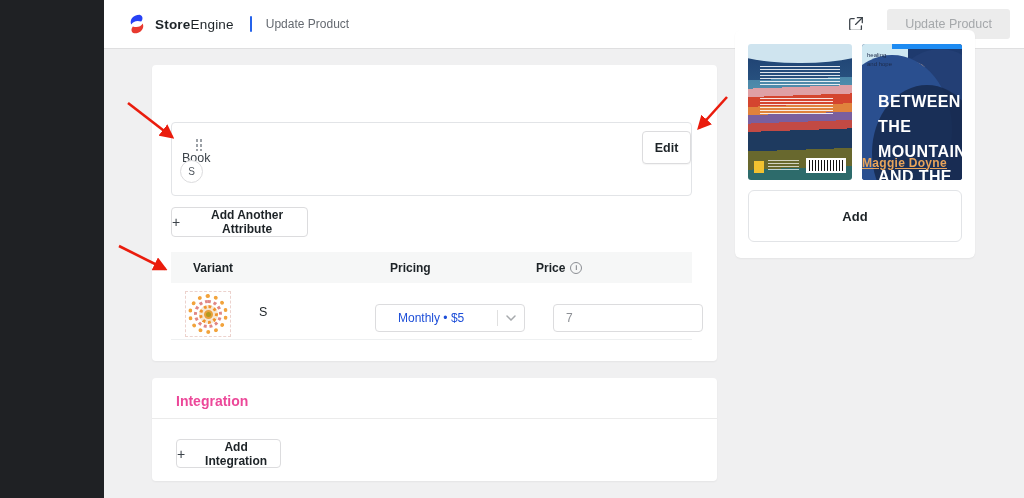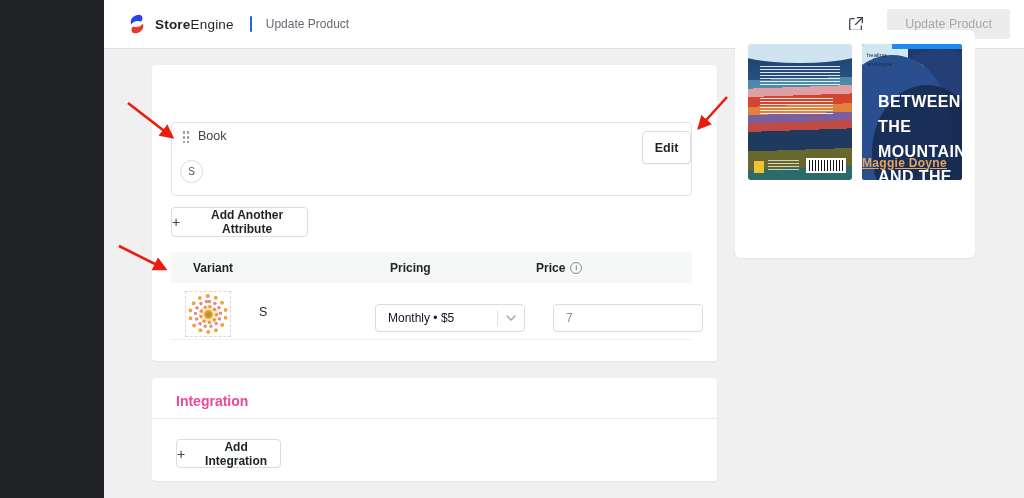--- a/index.html
+++ b/index.html
@@ -35,21 +35,21 @@
   .tabs .rule { position:absolute; left:0; right:0; top:39px; height:1px; background:#ebebeb; }
   .tab { position:absolute; top:10px; font-size:12.5px; cursor:pointer; }
   .tab-variants { left:20px; color:#1d2327; font-weight:700; }
   .tab-linked { left:72px; color:#787c82; }
   .tab-underline { position:absolute; left:17px; top:37px; width:40px; height:3px; background:#2196f3; border-radius:2px; }
   .annot-rect { position:absolute; left:16px; top:14px; width:52px; height:20px; border:2px solid #ea1c0d; }
 
   
   .attr-box { position:absolute; left:19px; top:57px; width:521px; height:74px;
               border:1px solid #e2e4e7; border-radius:4px; }
-  .attr-head { position:absolute; left:10px; top:6px; display:flex; align-items:flex-end; }
+  .attr-head { position:absolute; left:10px; top:15px; display:flex; align-items:flex-end;flex-direction:column; }
   .drag-handle { width:8px; height:13px; margin-right:8px; cursor:grab;
                  background-image:radial-gradient(circle, #9ca1a7 1.2px, transparent 1.3px);
                  background-size:4px 5px; }
   .attr-name { font-size:12.5px; color:#3c434a; }
   .value-chip { position:absolute; left:8px; top:37px; width:23px; height:23px; border:1px solid #dcdcde;
                 border-radius:50%; background:#fff; display:flex; align-items:center; justify-content:center;
                 font-size:10px; color:#50575e; }
   .edit-btn { position:absolute; right:0px; top:8px; width:49px; height:33px; background:#fff;
               border:1px solid #dcdcde; border-radius:4px; font-size:12.5px; font-weight:700; color:#1d2327;
               box-shadow:0 1px 1px rgba(0,0,0,.04); cursor:pointer; }
@@ -73,21 +73,21 @@
   .mandala { width:40px; height:40px; border-radius:50%; border:4px dotted #f2a33c;
              display:flex; align-items:center; justify-content:center; }
   .mandala .r2 { width:28px; height:28px; border-radius:50%; border:3px dotted #e08784;
                  display:flex; align-items:center; justify-content:center; }
   .mandala .r3 { width:19px; height:19px; border-radius:50%; border:3px dotted #f0932b; background:#f6e7d2;
                  display:flex; align-items:center; justify-content:center; }
   .mandala .core { width:9px; height:9px; border-radius:50%; background:#b09a1e; border:2px solid #e8a03c; }
   .vrow-name { position:absolute; left:88px; top:22px; font-size:12.5px; color:#1d2327; }
   .select-box { position:absolute; left:204px; top:21px; width:150px; height:28px; border:1px solid #dcdcde;
                 border-radius:4px; background:#fff; display:flex; align-items:center; cursor:pointer; }
-  .select-box .sel-text { font-size:12px; color:#0f172a; margin-left:12px; flex:1; }
+  .select-box .sel-text { font-size:12px; color:#1d4ed8; margin-left:22px; flex:1; }
   .select-box .sel-sep { width:1px; height:16px; background:#e0e0e0; }
   .select-box .sel-caret { width:26px; display:flex; align-items:center; justify-content:center; }
   .price-input { position:absolute; left:382px; top:21px; width:150px; height:28px; border:1px solid #dcdcde;
                  border-radius:4px; font-size:12px; color:#8c8f94; padding:0 12px; outline:none;
                  font-family:"Liberation Sans", sans-serif; }
 
   
   .int-title { position:absolute; left:24px; top:15px; font-size:14px; font-weight:700; color:#ec4899; }
   .int-rule { position:absolute; left:0; right:0; top:40px; height:1px; background:#ebebeb; }
   .add-int-btn { position:absolute; left:24px; top:61px; width:105px; height:29px; }
@@ -243,20 +243,21 @@
         </div>
         <div class="title">
           <div>BETWEEN</div>
           <div>THE</div>
           <div>MOUNTAIN</div>
           <div>AND THE SKY</div>
         </div>
         <div class="author">Maggie Doyne</div>
       </div>
     </div>
+    <button class="gallery-add-btn">Add</button>
   </div>
 
   <svg class="annot-svg" viewBox="0 0 1024 498">
     <defs>
       <marker id="ah" viewBox="0 0 10 10" refX="8" refY="5" markerWidth="5.5" markerHeight="5.5" orient="auto-start-reverse">
         <path d="M0 0 L10 5 L0 10 Z" fill="#ea1c0d"></path>
       </marker>
     </defs>
     <line x1="128" y1="103" x2="172" y2="137" stroke="#ea1c0d" stroke-width="2.6" marker-end="url(#ah)"></line>
     <line x1="727" y1="97" x2="699" y2="128" stroke="#ea1c0d" stroke-width="2.6" marker-end="url(#ah)"></line>

